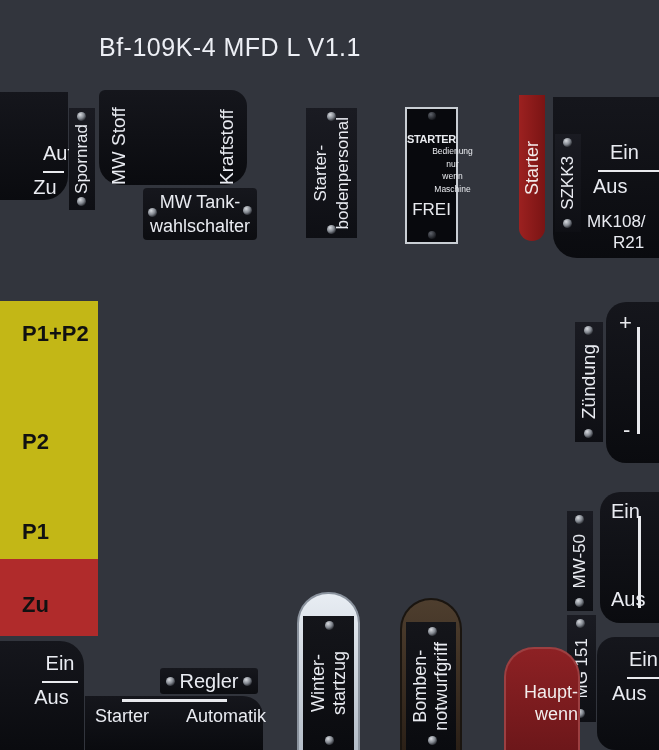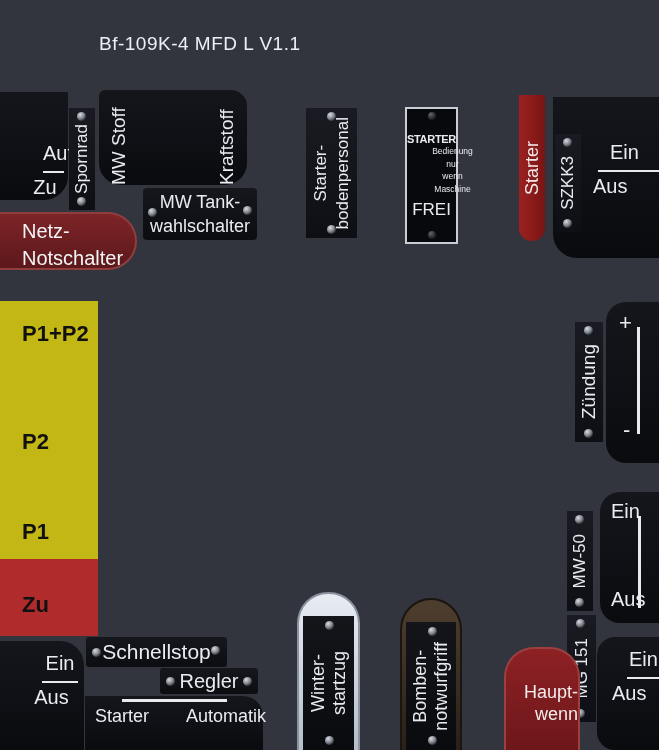--- a/index.html
+++ b/index.html
@@ -1,21 +1,21 @@
 <!DOCTYPE html>
 <html><head>
 <meta charset="utf-8">
 <style>
   html,body{margin:0;padding:0;background:#32353d;}
   #root{
     position:relative;width:659px;height:750px;background:#32353d;
     overflow:hidden;font-family:"Liberation Sans",sans-serif;color:#e9ebf1;
   }
   .abs{position:absolute;}
-  .title{position:absolute;left:99px;top:33px;font-size:19px;letter-spacing:.5px;color:#edeff5;white-space:nowrap;}
+  .title{position:absolute;left:99px;top:33px;font-size:25px;letter-spacing:.5px;color:#edeff5;white-space:nowrap;}
   .panel{position:absolute;background:linear-gradient(180deg,#15161c 0%,#0a0b0f 100%);}
   .plate{position:absolute;background:linear-gradient(180deg,#16171d 0%,#0c0d11 100%);}
   .strip{position:absolute;background:linear-gradient(180deg,#1a1b22 0%,#0e0f14 100%);
          display:flex;align-items:center;justify-content:center;}
   .vtext{writing-mode:vertical-rl;transform:rotate(180deg);text-orientation:mixed;
          white-space:nowrap;text-align:center;}
   .rivet{position:absolute;width:9px;height:9px;border-radius:50%;
          background:radial-gradient(circle at 35% 30%, #d8dbe0 0%, #82878f 45%, #23252b 78%);}
   .rivet-dark{position:absolute;width:8px;height:8px;border-radius:50%;
          background:radial-gradient(circle at 35% 30%, #60646c 0%, #15171c 75%);}
@@ -122,24 +122,20 @@
     <span class="vtext" style="right:9px;">Kraftstoff</span>
   </div>
 
   <div class="plate tank-label">
     <span class="rivet" style="left:5px;top:20px;"></span>
     <span class="rivet" style="right:5px;top:18px;"></span>
     <div>MW Tank-</div>
     <div>wahlschalter</div>
   </div>
 
-  <div class="abs netz">
-    <div>Netz-</div>
-    <div>Notschalter</div>
-  </div>
 
   <div class="abs sel-yellow">
     <div class="sel-pos" style="top:20px;">P1+P2</div>
     <div class="sel-pos" style="top:128px;">P2</div>
     <div class="sel-pos" style="top:218px;">P1</div>
   </div>
   <div class="abs sel-red">
     <div class="sel-pos" style="top:33px;">Zu</div>
   </div>
 
@@ -165,20 +161,24 @@
 
   <div class="abs starter-pill">
     <span class="vtext">Starter</span>
   </div>
 
   <div class="panel weapons-panel">
     <div class="sw2" style="left:28px;right:0;top:43px;text-align:left;">
       <div class="on" style="padding-left:12px;">Ein</div>
       <div class="off" style="padding-left:12px;">Aus</div>
     </div>
+    <div class="abs" style="left:34px;top:114px;font-size:17px;line-height:21px;">
+      <div>MK108/</div>
+      <div style="padding-left:26px;">R21</div>
+    </div>
   </div>
 
   <div class="strip szkk3">
     <span class="rivet" style="left:8px;top:4px;"></span>
     <span class="rivet" style="left:8px;bottom:4px;"></span>
     <span class="vtext">SZKK3</span>
   </div>
 
   <div class="strip zuend-strip">
     <span class="rivet" style="left:9px;top:4px;"></span>
@@ -219,25 +219,20 @@
     <div>wenn</div>
   </div>
 
   <div class="panel bl-panel">
     <div class="sw2" style="left:25px;top:10px;width:53px;">
       <div class="on">Ein</div>
       <div class="off">Aus</div>
     </div>
   </div>
 
-  <div class="plate schnellstop">
-    <span class="rivet" style="left:6px;top:11px;"></span>
-    <span class="rivet" style="right:7px;top:9px;"></span>
-    <span>Schnellstop</span>
-  </div>
 
   <div class="plate regler-label">
     <span class="rivet" style="left:6px;top:9px;"></span>
     <span class="rivet" style="right:6px;top:9px;"></span>
     <span>Regler</span>
   </div>
   <div class="panel regler-panel">
     <div class="wline" style="left:37px;top:3px;width:105px;"></div>
     <div class="opt" style="left:10px;">Starter</div>
     <div class="opt" style="left:101px;">Automatik</div>

